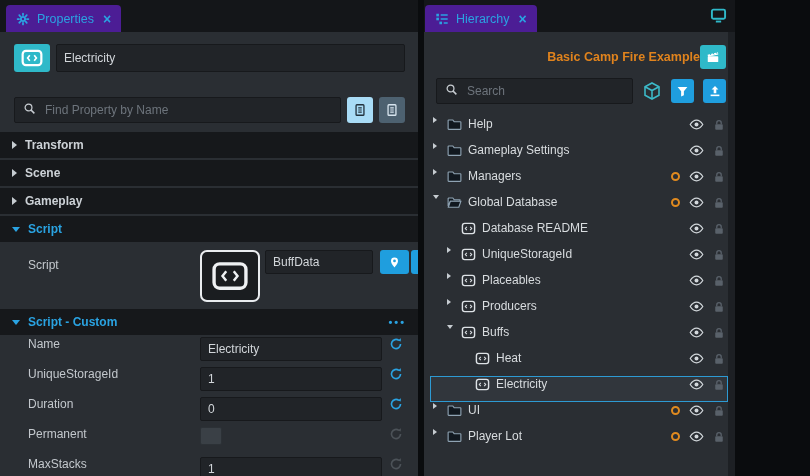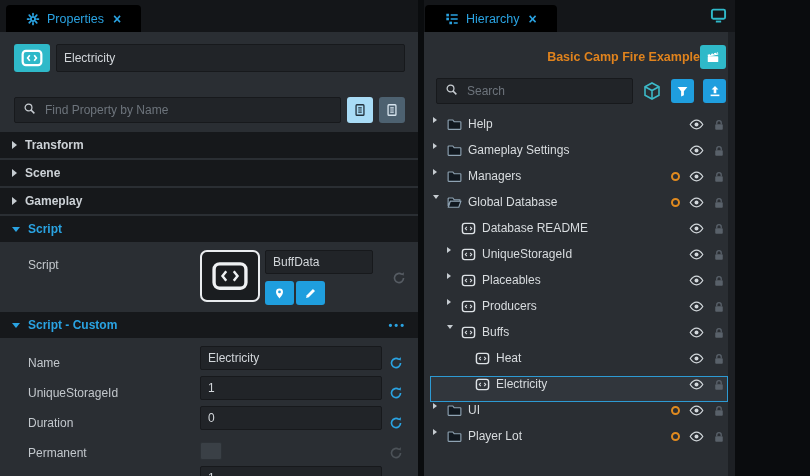--- a/index.html
+++ b/index.html
@@ -5,22 +5,22 @@
   *{box-sizing:border-box}
   html,body{margin:0;padding:0;background:#0a0c0e}
   .app{position:relative;width:810px;height:476px;background:#0a0c0e;overflow:hidden;
        font-family:"Liberation Sans",sans-serif;font-size:12px;color:#d3d7db}
   .panel{position:absolute;top:0;height:476px;background:#2a2e33;display:flex;flex-direction:column;overflow:hidden}
   .panel-left{left:0;width:418px}
   .panel-right{left:424px;width:311px}
 
   
   .tabbar{flex:0 0 32px;background:#141619;display:flex;align-items:flex-end;position:relative}
-  .tab{height:27px;display:flex;align-items:center;gap:7px;background:#000000;
-       border-radius:4px 4px 0 0;padding:0 20px;margin-left:6px;cursor:pointer}
+  .tab{height:27px;display:flex;align-items:center;gap:7px;background:#4c1d95;
+       border-radius:4px 4px 0 0;padding:0 10px;margin-left:6px;cursor:pointer}
   .tab-label{color:#2aa3e2;font-size:12.5px}
   .tab-close{color:#2aa3e2;font-size:14px;line-height:1;font-weight:bold;margin-left:2px;cursor:pointer}
   .tab-icon{display:flex;align-items:center}
   .tabbar-extra{position:absolute;right:8px;top:7px;display:flex;cursor:pointer}
 
   
   .text-input{background:#212428;border:1px solid #17191c;border-radius:2px;color:#d2d6da;
               padding:0 7px;font-size:12px;font-family:inherit;outline:none;height:26px}
   .search-box{display:flex;align-items:center;background:#212428;border:1px solid #17191c;
               border-radius:2px;height:26px;padding:0 8px;gap:7px;flex:1}
@@ -49,30 +49,30 @@
   .section{height:26px;background:#16181b;margin-bottom:2px;display:flex;align-items:center;gap:8px;padding:0 12px;cursor:pointer}
   .section-label{font-weight:bold;color:#ccd1d6;font-size:12px}
   .section-label.blue{color:#2aa3e2}
   .section .tri-d{border-top-color:#2aa3e2}
   .dots{margin-left:auto;color:#2aa3e2;font-weight:bold;letter-spacing:2px;font-size:11px;cursor:pointer}
 
   .script-content{display:flex;align-items:flex-start;padding:6px 12px 7px 28px}
   .script-label{flex:0 0 172px;padding-top:8px;color:#c3c8cd}
   .icon-box{width:60px;height:52px;border:2.5px solid #e9ecef;border-radius:7px;background:#1a1d20;
             display:flex;align-items:center;justify-content:center;flex:0 0 60px;cursor:pointer}
-  .script-right{margin-left:5px;display:flex;flex-direction:column;gap:7px}
+  .script-right{margin-left:5px;display:flex;flex-direction:row;gap:7px}
   .script-right .text-input{width:108px;height:24px}
   .script-btns{display:flex;gap:2px}
   .script-btns .blue-btn{width:29px}
   .reset{flex:0 0 20px;margin-left:4px;display:flex;align-items:center;justify-content:center}
   .reset.active{color:#2aa3e2;cursor:pointer}
   .reset.disabled{color:#4c5258}
   .script-reset{margin-left:auto;align-self:center;color:#565c63;display:flex}
 
-  .prow{display:flex;align-items:flex-end;height:30px;padding:0 12px 0 28px}
+  .prow{display:flex;align-items:flex-start;height:30px;padding:0 12px 0 28px}
   .plabel{flex:0 0 172px;color:#c3c8cd}
   .pctrl{flex:1;display:flex;align-items:center}
   .pinput{width:100%;height:24px}
   .pcheckbox{width:22px;height:18px;background:#3a4046;border:1px solid #2c3136;border-radius:2px;cursor:pointer}
 
   
   .hier-title-row{margin:12px 9px 0 12px;height:26px;display:flex;align-items:center;justify-content:flex-end}
   .hier-title{color:#e0831d;font-weight:bold;font-size:12.5px;cursor:pointer}
   .hier-search-row{margin:8px 9px 0 12px;display:flex;align-items:center;gap:9px}
   .cube{display:flex;cursor:pointer}

